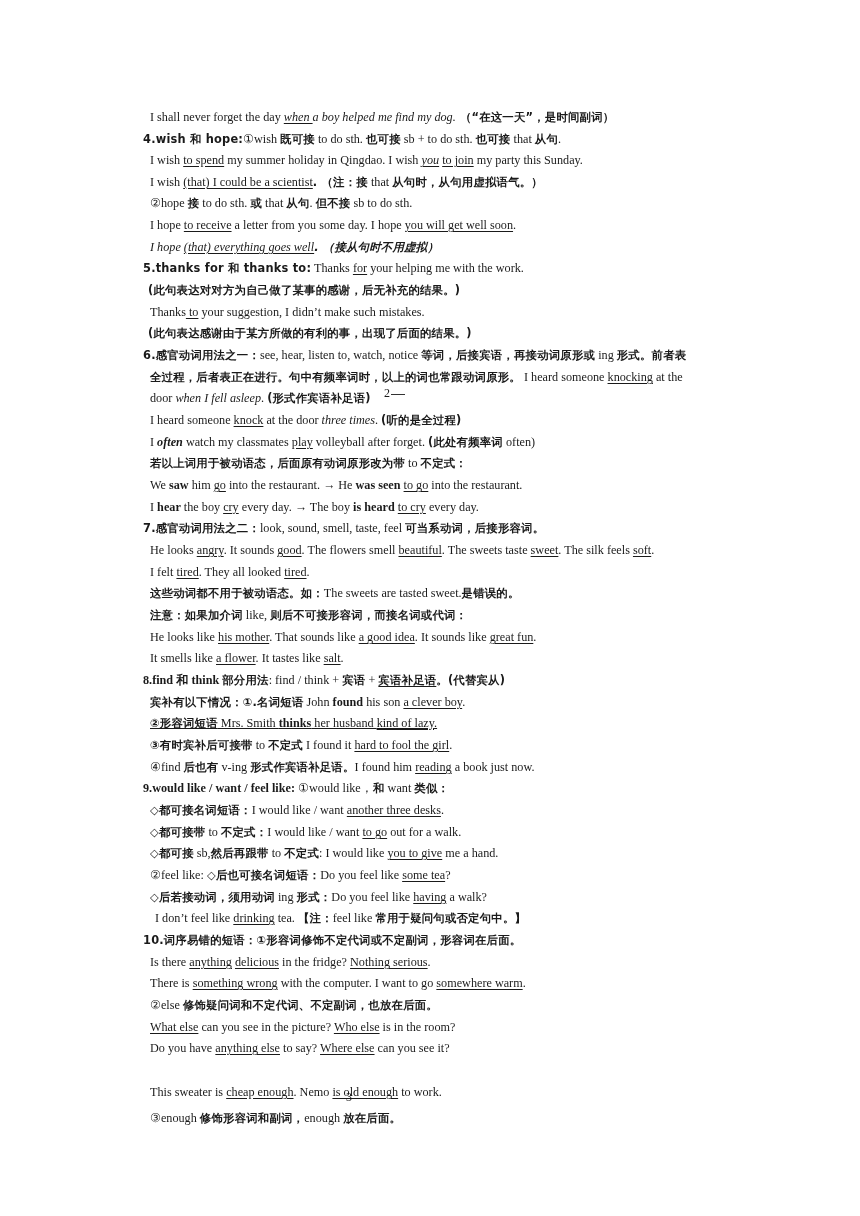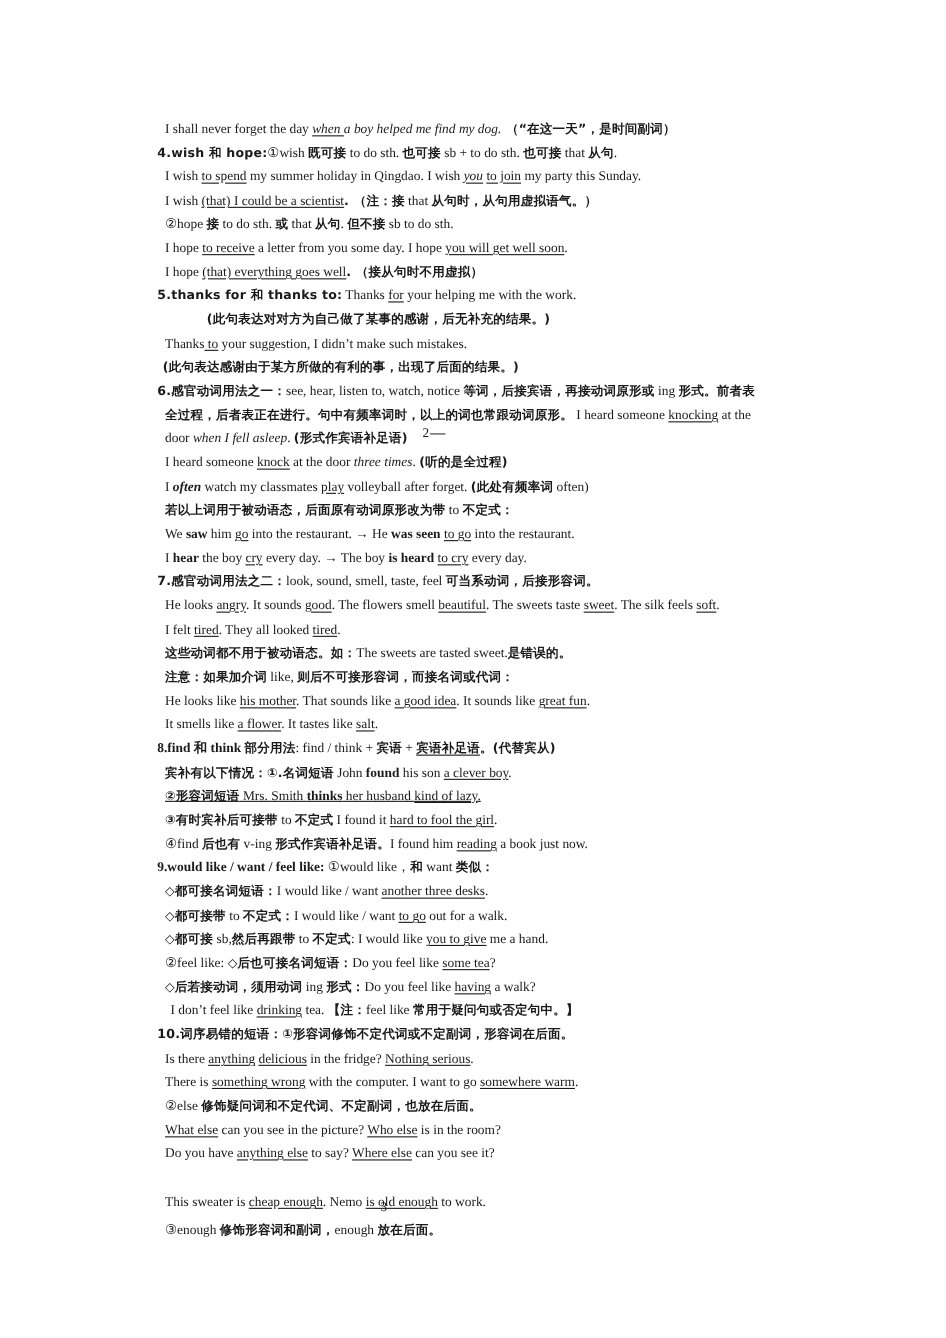--- a/index.html
+++ b/index.html
@@ -40,29 +40,29 @@
   </div>
 
   <div class="line" style="left:138px;top:195px;">
     <span>②hope </span><span class="cn">接</span><span> to do sth.  </span><span class="cn">或</span><span> that </span><span class="cn">从句</span><span>.  </span><span class="cn">但不接</span><span> sb to do sth.</span>
   </div>
 
   <div class="line" style="left:138px;top:217px;">
     <span>I hope </span><span class="u">to receive</span><span> a letter from you some day.        I hope </span><span class="u">you will get well soon</span><span>.</span>
   </div>
 
-  <div class="line" style="left:138px;top:239px;">
+  <div class="line" style="left:138px;top:239px;font-style:italic;">
     <span>I hope </span><span class="u">(that) everything goes well</span><span class="cn">.    （接从句时不用虚拟）</span>
   </div>
 
   <div class="line" style="left:131px;top:260px;">
     <span class="b cn">5.thanks for 和 thanks to:</span><span> Thanks </span><span class="u">for</span><span> your helping me with the work.</span>
   </div>
 
-  <div class="line" style="left:136px;top:282px;margin-left:40px;">
+  <div class="line" style="left:136px;top:282px;">
     <span class="cn">(此句表达对对方为自己做了某事的感谢，后无补充的结果。)</span>
   </div>
 
   <div class="line" style="left:138px;top:304px;">
     <span>Thanks</span><span class="u"> to</span><span> your suggestion, I didn’t make such mistakes.</span>
   </div>
 
   <div class="line" style="left:136px;top:325px;">
     <span class="cn">(此句表达感谢由于某方所做的有利的事，出现了后面的结果。)</span>
   </div>

